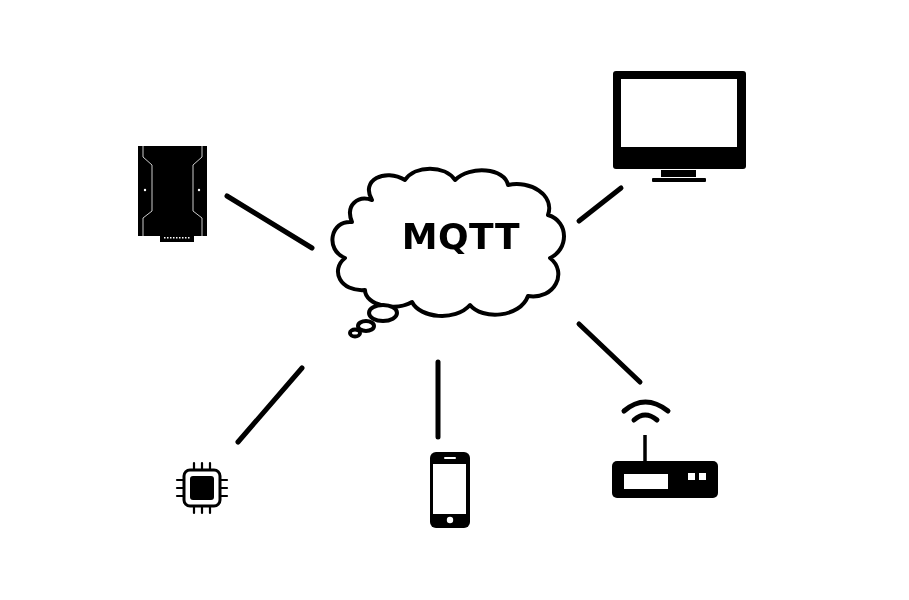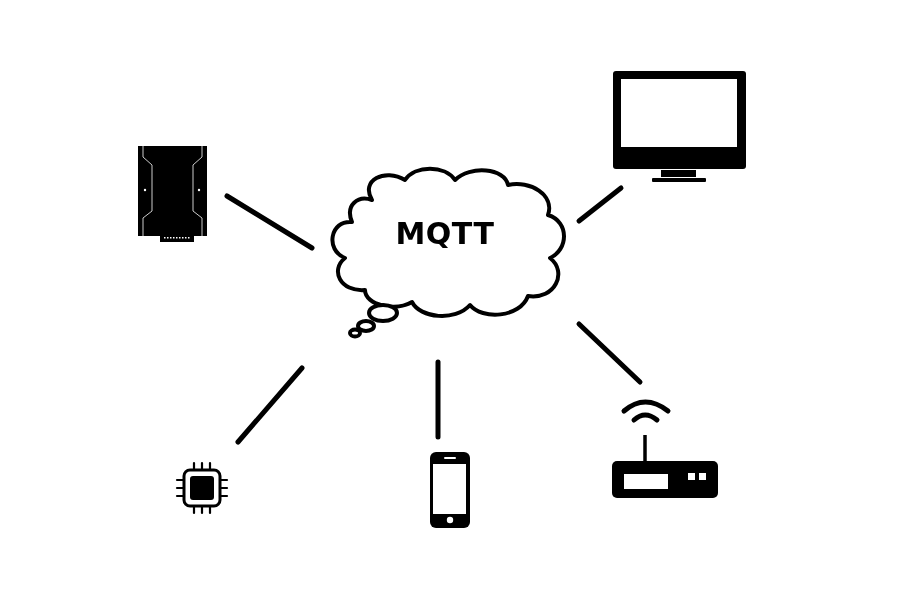--- a/index.html
+++ b/index.html
@@ -1,18 +1,18 @@
 <!DOCTYPE html>
 <html><head>
   <meta charset="utf-8">
   <style>
     html, body { margin: 0; padding: 0; background: #ffffff; }
     body { width: 909px; height: 600px; position: relative; overflow: hidden; font-family: "DejaVu Sans", sans-serif; }
     svg { position: absolute; left: 0; top: 0; }
-    .label { position: absolute; left: 370px; top: 216px; width: 150px; text-align: center; font-family: "DejaVu Sans", sans-serif; font-weight: bold; font-size: 30px; color: #000; letter-spacing: 0.5px; }
+    .label { position: absolute; left: 370px; top: 216px; width: 150px; text-align: right; font-family: "DejaVu Sans", sans-serif; font-weight: bold; font-size: 36px; color: #000; letter-spacing: 0.5px; }
   </style>
 </head>
 <body>
 
 <svg width="909" height="600" viewBox="0 0 909 600">
 
   <g stroke="#000" stroke-width="5" stroke-linecap="round" fill="none">
     <line x1="227" y1="196" x2="312" y2="248"></line>
     <line x1="579" y1="221" x2="621" y2="188"></line>
     <line x1="579" y1="324" x2="640" y2="382"></line>

